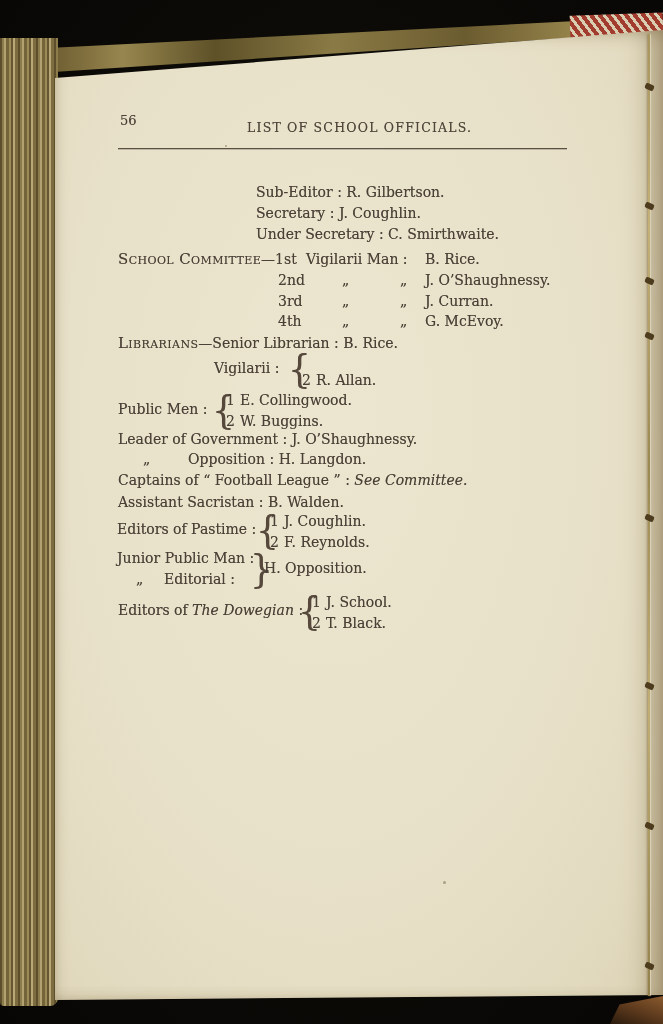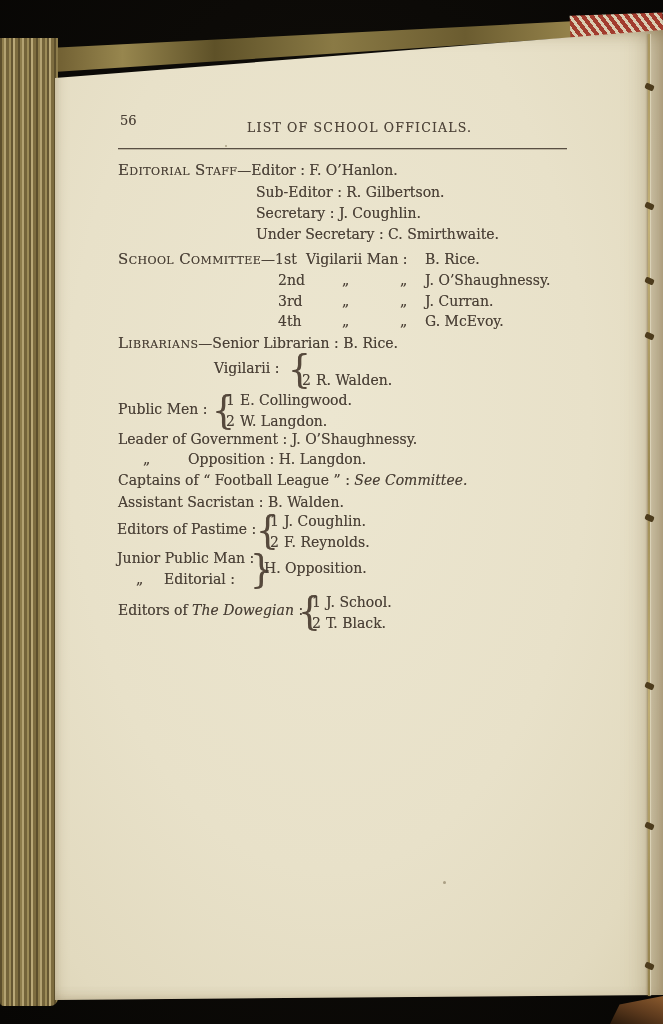--- a/index.html
+++ b/index.html
@@ -87,21 +87,20 @@
   <div class="corner-br"></div>
   <div class="speck" style="left:443px; top:881px"></div>
   <div class="speck" style="left:225px; top:145px; width:2px; height:2px"></div>
 
   <div class="content">
 
     <div class="t pagenum" style="left:120px; top:111px">56</div>
     <div class="t hdr" style="left:247px; top:118px">LIST OF SCHOOL OFFICIALS.</div>
     <div class="rule"></div>
 
-    <div class="t" style="left:118px; top:160px"><span class="sc">Editorial Staff</span><span>—Editor : F. O’Hanlon.</span></div>
     <div class="t" style="left:256px; top:203px">Secretary : J. Coughlin.</div>
     <div class="t" style="left:256px; top:182px">Sub-Editor : R. Gilbertson.</div>
     <div class="t" style="left:256px; top:224px">Under Secretary : C. Smirthwaite.</div>
 
     <div class="t" style="left:118px; top:249px"><span class="sc">School Committee</span><span>—1st</span></div>
     <div class="t" style="left:306px; top:249px">Vigilarii Man :</div>
     <div class="t" style="left:425px; top:249px">B. Rice.</div>
 
     <div class="t" style="left:278px; top:270px">2nd</div>
     <div class="t" style="left:342px; top:270px">„</div>
@@ -115,26 +114,26 @@
 
     <div class="t" style="left:278px; top:311px">4th</div>
     <div class="t" style="left:342px; top:311px">„</div>
     <div class="t" style="left:400px; top:311px">„</div>
     <div class="t" style="left:425px; top:311px">G. McEvoy.</div>
 
     <div class="t" style="left:118px; top:333px"><span class="sc">Librarians</span><span>—Senior Librarian : B. Rice.</span></div>
 
     <div class="t" style="left:214px; top:358px">Vigilarii :</div>
     <div class="t brace" style="left:288px; top:346px">{</div>
-    <div class="t" style="left:302px; top:370px"><span class="num">2</span><span>R. Walden.</span></div>
+    <div class="t" style="left:302px; top:370px"><span class="num">2</span><span>R. Allan.</span></div>
 
     <div class="t" style="left:118px; top:399px">Public Men :</div>
     <div class="t brace" style="left:212px; top:387px">{</div>
     <div class="t" style="left:226px; top:390px"><span class="num">1</span><span>E. Collingwood.</span></div>
-    <div class="t" style="left:226px; top:411px"><span class="num">2</span><span>W. Langdon.</span></div>
+    <div class="t" style="left:226px; top:411px"><span class="num">2</span><span>W. Buggins.</span></div>
 
     <div class="t" style="left:118px; top:429px">Leader of Government : J. O’Shaughnessy.</div>
     <div class="t" style="left:143px; top:449px">„</div>
     <div class="t" style="left:188px; top:449px">Opposition : H. Langdon.</div>
 
     <div class="t" style="left:118px; top:492px">Assistant Sacristan : B. Walden.</div>
     <div class="t" style="left:118px; top:470px"><span>Captains of “ Football League ” :</span> <span class="it">See Committee.</span></div>
 
     <div class="t" style="left:117px; top:519px">Editors of Pastime :</div>
     <div class="t brace" style="left:256px; top:507px">{</div>

